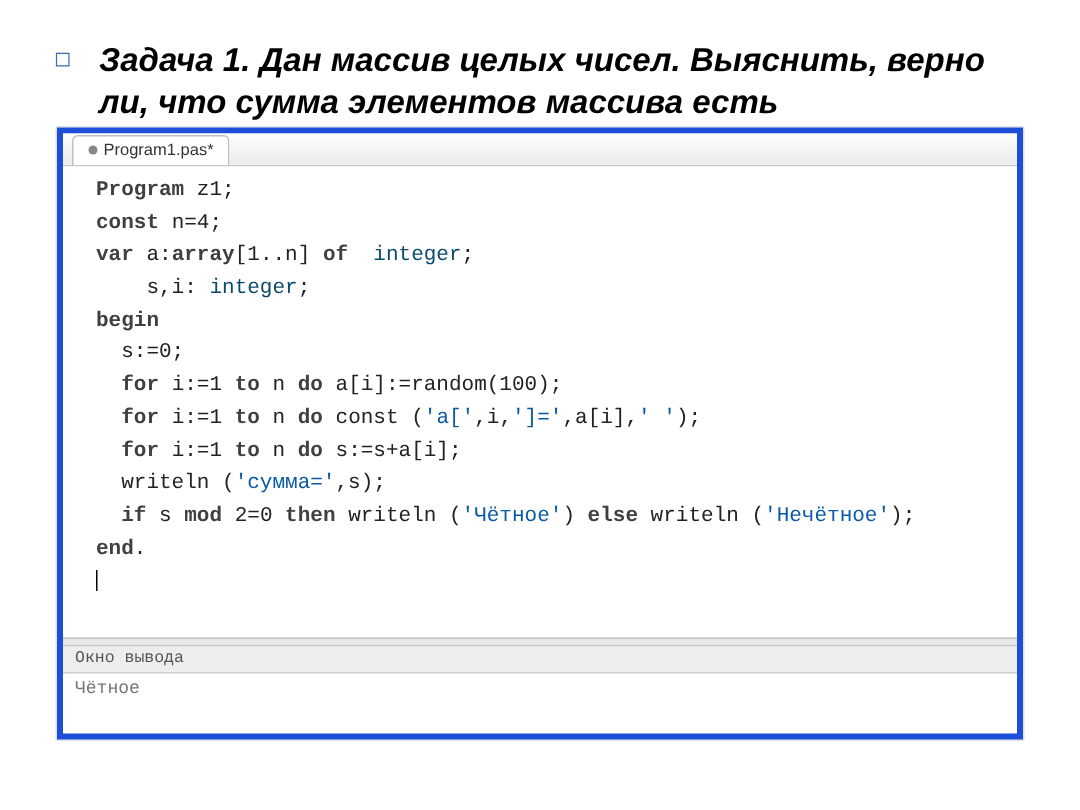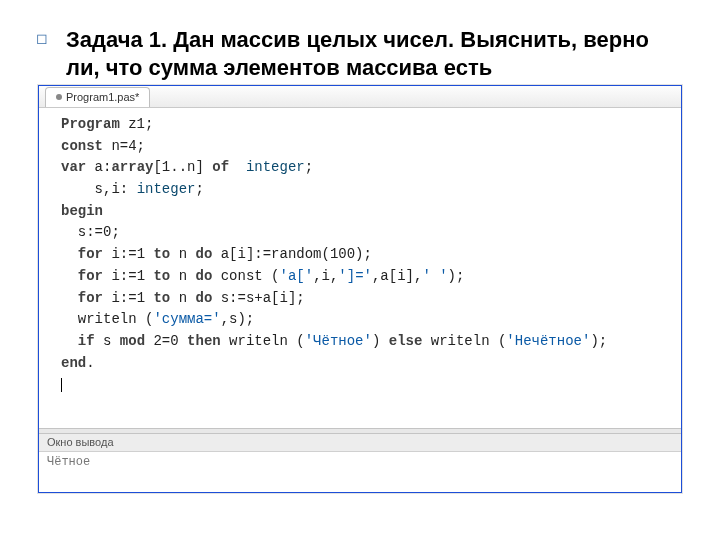--- a/index.html
+++ b/index.html
@@ -1,27 +1,27 @@
 <!DOCTYPE html>
 <html><head>
 <meta charset="utf-8">
 <style>
   * { box-sizing: border-box; margin: 0; padding: 0; }
   html, body { width: 720px; height: 540px; font-family: Arial, sans-serif; background: #fff; }
   .slide { width: 720px; height: 540px; position: relative; }
   .task { padding: 26px 40px 6px 66px; }
   .task-bullet { position: absolute; left: 36px; top: 30px; color: #3b6fa8; font-size: 14px; }
-  .task-text { font-size: 22px; font-weight: bold; color: #000; line-height: 1.25; }
-  .ide { position: absolute; left: 38px; top: 85px; width: 644px; height: 408px; border: 1px solid #1d4ed8; background: #fff; display: flex; flex-direction: column; box-shadow: 0 0 0 1px #e2e2e2; }
+  .task-text { font-size: 22px; font-weight: bold; color: #000; line-height: 1.25; font-style: italic; }
+  .ide { position: absolute; left: 38px; top: 85px; width: 644px; height: 408px; border: 4px solid #1d4ed8; background: #fff; display: flex; flex-direction: column; box-shadow: 0 0 0 1px #e2e2e2; }
   .tabbar { height: 22px; background: linear-gradient(#fdfdfd,#ececec); border-bottom: 1px solid #c9c9c9; display: flex; align-items: center; padding-left: 6px; }
   .tab { height: 20px; background: #fff; border: 1px solid #bfbfbf; border-bottom: none; border-radius: 4px 4px 0 0; padding: 0 10px; font-size: 11px; color: #333; display: flex; align-items: center; gap: 4px; }
   .tab-dot { width: 6px; height: 6px; border-radius: 50%; background: #888; display: inline-block; }
   .code-area { flex: 1; overflow: hidden; font-family: "Courier New", monospace; font-size: 14px; color: #222; line-height: 1.55; padding: 6px 0 0 22px; white-space: pre; background: #fff; }
   .resize-bar { height: 6px; background: #e8e8e8; border-top: 1px solid #c4c4c4; border-bottom: 1px solid #c4c4c4; }
-  .out-header { height: 18px; background: #ededed; border-bottom: 1px solid #d0d0d0; font-size: 11px; color: #555; padding: 2px 8px; }
+  .out-header { height: 18px; background: #ededed; border-bottom: 1px solid #d0d0d0; font-size: 11px; color: #555; padding: 2px 8px; font-family: Liberation Mono, monospace; }
   .out-body { height: 40px; font-family: "Courier New", monospace; font-size: 12px; color: #777; padding: 2px 8px; line-height: 1.35; }
   .kw { font-weight: bold; color: #404040; }
   .ty { color: #0c4a6e; }
   .str { color: #0b5aa6; }
   .cursor-line { display: inline-block; width: 1px; height: 14px; background: #000; vertical-align: middle; }
 </style>
 </head>
 <body>
 
 <div class="slide">

